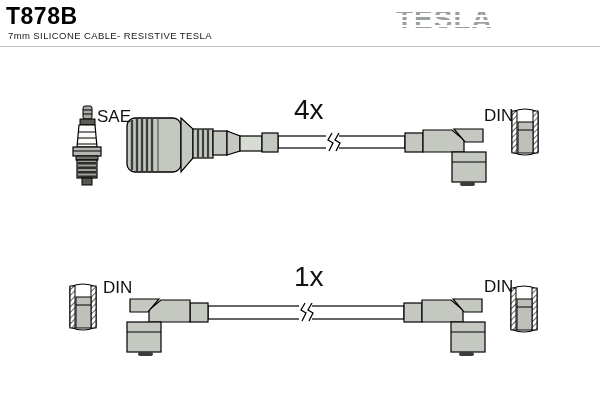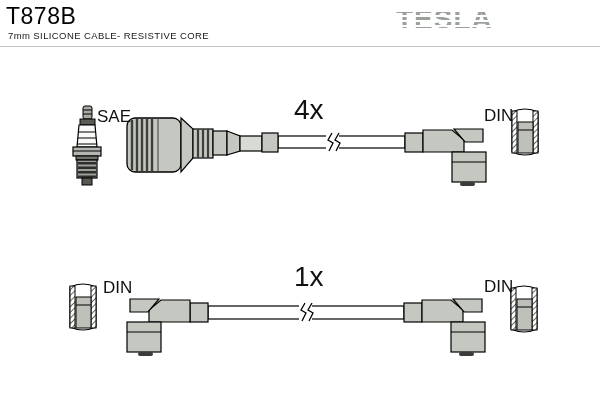--- a/index.html
+++ b/index.html
@@ -1,35 +1,35 @@
 <!DOCTYPE html>
 <html><head>
 <meta charset="utf-8">
 <style>
   html,body{margin:0;padding:0;background:#fff;}
   .canvas{position:relative;width:600px;height:400px;background:#ffffff;overflow:hidden;
           font-family:"Liberation Sans",sans-serif;color:#000;}
-  .part-number{position:absolute;left:6px;top:3px;font-size:23px;font-weight:400;letter-spacing:.5px;}
+  .part-number{position:absolute;left:6px;top:3px;font-size:23px;font-weight:700;letter-spacing:.5px;}
   .subtitle{position:absolute;left:8px;top:30px;font-size:9.5px;letter-spacing:.4px;color:#181818;}
   .brand-logo{position:absolute;left:396px;top:7px;font-size:28px;line-height:1;font-weight:900;
               letter-spacing:1px;color:#9aa19a;transform:scaleY(.92);transform-origin:top left;}
   .brand-logo::after{content:"";position:absolute;inset:0;
               background:repeating-linear-gradient(180deg,transparent 0 3.5px,#fff 3.5px 5.5px);}
   .header-rule{position:absolute;left:0;top:46px;width:600px;height:1px;background:#c6c6c6;}
   svg.diagram{position:absolute;left:0;top:50px;}
   text.lbl{font-size:17px;fill:#111;font-family:"Liberation Sans",sans-serif;}
   text.qty{font-size:28px;fill:#111;font-family:"Liberation Sans",sans-serif;}
 </style>
 </head>
 <body>
 
 <div class="canvas">
 
   <div class="part-number">T878B</div>
-  <div class="subtitle">7mm SILICONE CABLE- RESISTIVE CORE</div>
+  <div class="subtitle">7mm SILICONE CABLE- RESISTIVE TESLA</div>
   <div class="brand-logo">TESLA</div>
   <div class="header-rule"></div>
 
   <svg class="diagram" width="600" height="350" viewBox="0 0 600 350">
     <defs>
       <pattern id="hatch" width="4" height="4" patternUnits="userSpaceOnUse" patternTransform="rotate(45)">
         <rect width="4" height="4" fill="#ffffff"></rect>
         <line x1="0" y1="0" x2="0" y2="4" stroke="#000" stroke-width="1.2"></line>
       </pattern>
 

